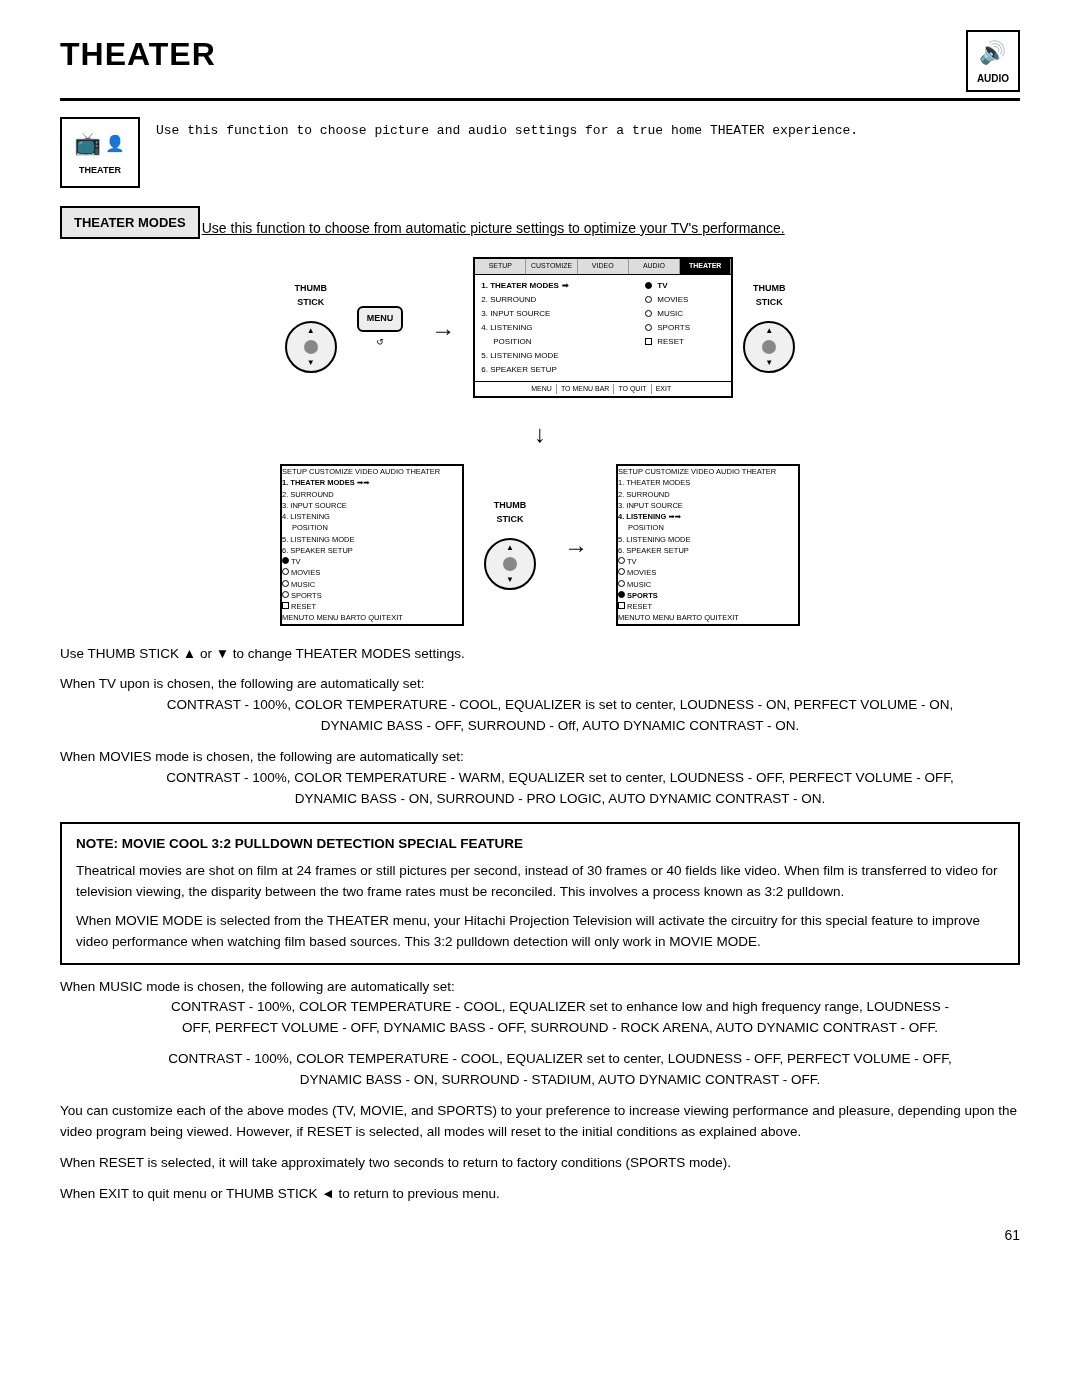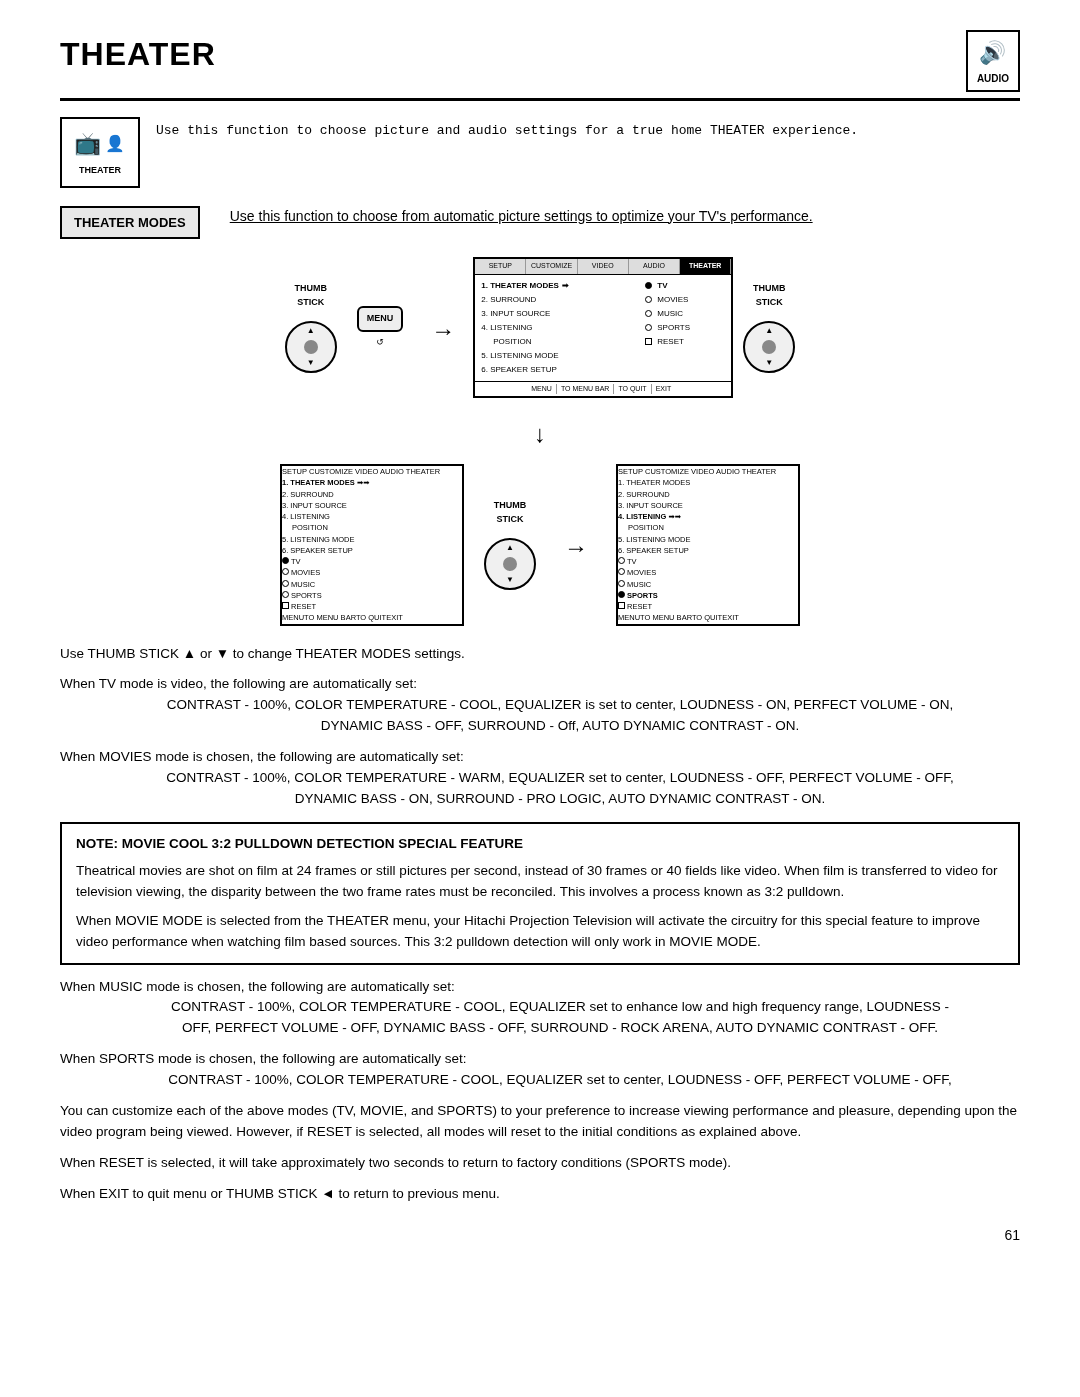--- a/index.html
+++ b/index.html
@@ -66,22 +66,22 @@
     }
     .intro-text {
       font-size: 13px;
       padding-top: 4px;
       font-family: Liberation Mono, monospace;
     }
 
     
     .theater-modes-row {
       display: flex;
-      align-items: flex-start;
-      gap: 30px;
+      align-items: flex-end;
+      gap: 2px;
       margin-bottom: 18px;
     }
     .theater-modes-label {
       border: 2px solid #000;
       padding: 5px 12px;
       font-weight: bold;
       font-size: 13px;
       white-space: nowrap;
       background: #e8e8e8;
     }
@@ -486,21 +486,21 @@
     </div>
 
   </div>
 </div>
 
 <div class="body-text">
   <p>Use THUMB STICK ▲ or ▼ to change THEATER MODES settings.</p>
 </div>
 
 <div class="body-text">
-  <p>When TV mode is video, the following are automatically set:</p>
+  <p>When TV upon is chosen, the following are automatically set:</p>
   <p class="indent">CONTRAST - 100%, COLOR TEMPERATURE - COOL, EQUALIZER is set to center, LOUDNESS - ON, PERFECT VOLUME - ON,</p>
   <p class="indent">DYNAMIC BASS - OFF, SURROUND  - Off, AUTO DYNAMIC CONTRAST - ON.</p>
 </div>
 
 <div class="body-text">
   <p>When MOVIES mode is chosen, the following are automatically set:</p>
   <p class="indent">CONTRAST - 100%, COLOR TEMPERATURE - WARM, EQUALIZER set to center, LOUDNESS - OFF, PERFECT VOLUME - OFF,</p>
   <p class="indent">DYNAMIC BASS - ON, SURROUND - PRO LOGIC, AUTO DYNAMIC CONTRAST - ON.</p>
 </div>
 
@@ -510,22 +510,22 @@
   <p>When MOVIE MODE is selected from the THEATER menu, your Hitachi Projection Television will activate the circuitry for this special feature to improve video performance when watching film based sources.  This 3:2 pulldown detection will only work in MOVIE MODE.</p>
 </div>
 
 <div class="body-text">
   <p>When MUSIC mode is chosen, the following are automatically set:</p>
   <p class="indent">CONTRAST - 100%, COLOR TEMPERATURE - COOL, EQUALIZER set to enhance low and high frequency range, LOUDNESS -</p>
   <p class="indent">OFF, PERFECT VOLUME - OFF, DYNAMIC BASS - OFF, SURROUND - ROCK ARENA, AUTO DYNAMIC CONTRAST - OFF.</p>
 </div>
 
 <div class="body-text">
-  <p>When SPORTS mode is chosen, the following are automatically set:</p>
   <p class="indent">CONTRAST - 100%, COLOR TEMPERATURE - COOL, EQUALIZER set to center, LOUDNESS - OFF, PERFECT VOLUME - OFF,</p>
+  <p class="indent">DYNAMIC BASS - ON, SURROUND - STADIUM, AUTO DYNAMIC CONTRAST - OFF.</p>
 </div>
 
 <div class="body-text">
   <p>You can customize each of the above modes (TV, MOVIE, and SPORTS) to your preference to increase viewing performance and pleasure, depending upon the video program being viewed. However, if RESET is selected, all modes will reset to the initial conditions as explained above.</p>
 </div>
 
 <div class="body-text">
   <p>When RESET is selected, it will take approximately two seconds to return to factory conditions (SPORTS mode).</p>
 </div>
 

